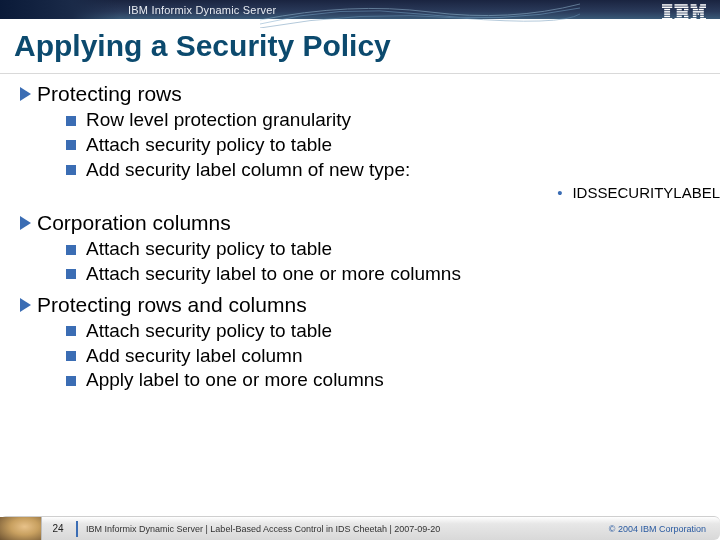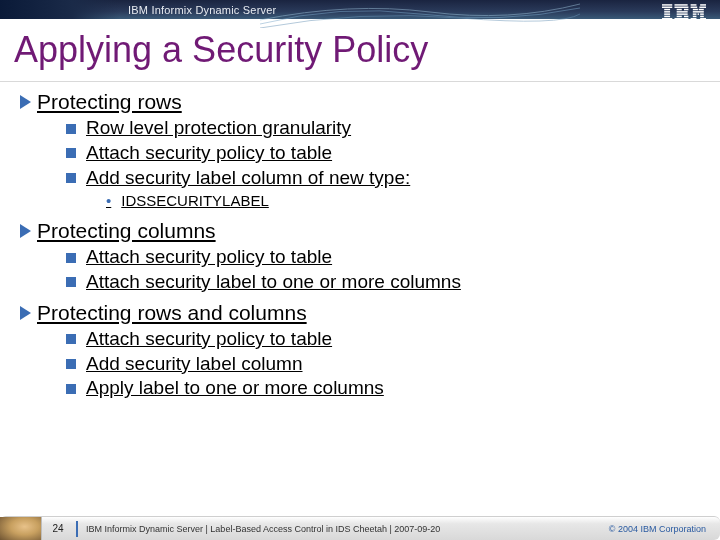--- a/index.html
+++ b/index.html
@@ -47,30 +47,29 @@
     z-index: 2;
   }
   .ibm-logo svg { width: 100%; height: 100%; }
 
   
   .title-wrap {
     padding: 10px 0 10px 14px;
     border-bottom: 1px solid #d9d9d9;
   }
   .title {
-    font-size: 36px;
-    color: #701a75;
-    font-weight: 400;
+    font-size: 30px;
+    color: #0c4a6e;
+    font-weight: 700;
   }
 
   
   .content {
     padding: 6px 0 0 20px;
     color: #000;
-    text-decoration: underline;
   }
   .sec { margin-bottom: 4px; }
   .sec-head {
     display: flex;
     align-items: center;
     font-size: 21px;
     line-height: 1.35;
     color: #000;
   }
   .tri {
@@ -91,21 +90,21 @@
     color: #000;
   }
   .sq {
     display: inline-block;
     width: 10px;
     height: 10px;
     background: #3b6db4;
     margin-right: 10px;
     flex-shrink: 0;
   }
-  .subsub-list { padding-left: 40px; }
+  .subsub-list { padding-left: 40px; text-align: right; }
   .subsub-item {
     font-size: 15px;
     line-height: 1.5;
     color: #000;
   }
   .subsub-item::before {
     content: "•";
     color: #3b6db4;
     font-size: 15px;
     margin-right: 10px;
@@ -234,21 +233,21 @@
         </div>
       <div class="subsub-list">
         <div class="subsub-item"><span>IDSSECURITYLABEL</span></div>
       </div>
     </div>
   </div>
 
   <div class="sec">
     <div class="sec-head">
       <span class="tri"></span>
-      <span>Protecting columns</span>
+      <span>Corporation columns</span>
     </div>
     <div class="sub-list">
       <div class="sub-item">
           <span class="sq"></span>
           <span>Attach security policy to table</span>
         </div>
       <div class="sub-item">
           <span class="sq"></span>
           <span>Attach security label to one or more columns</span>
         </div>

